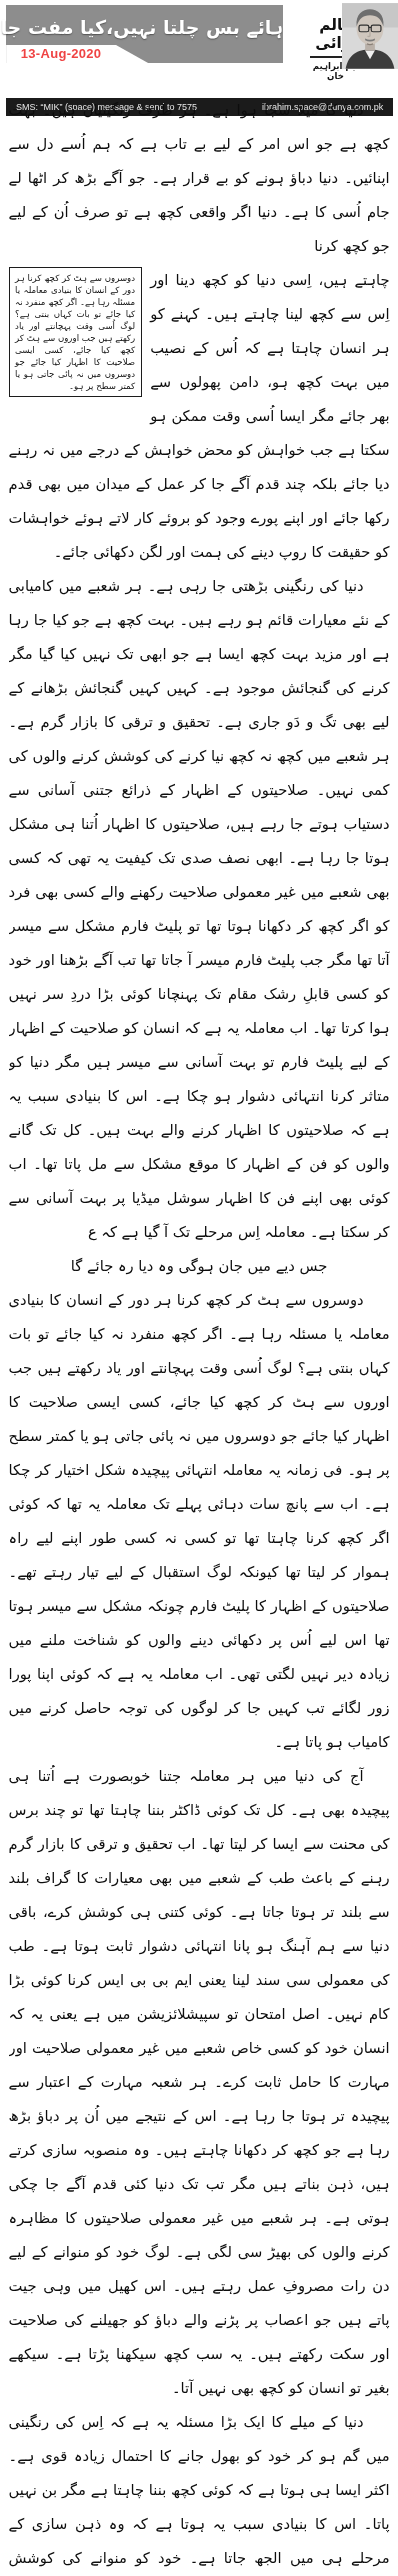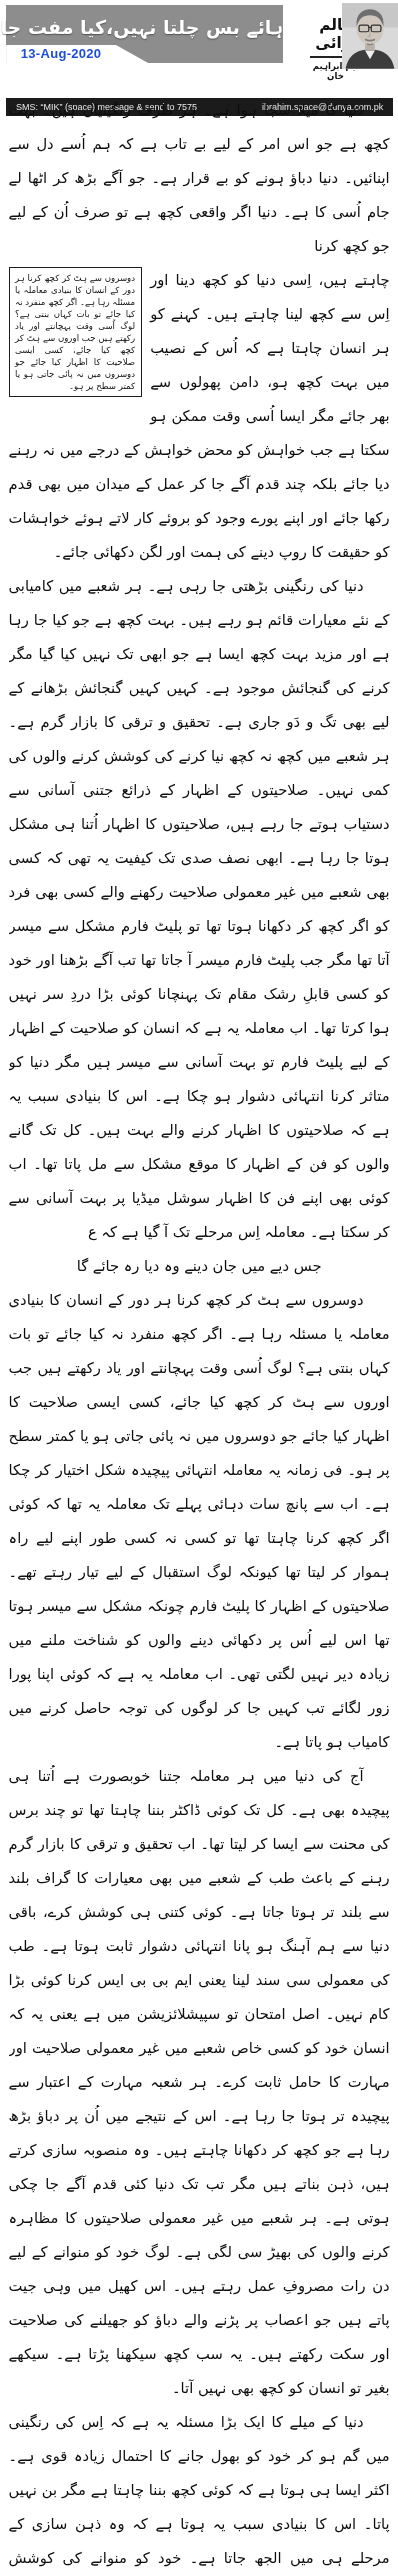--- a/index.html
+++ b/index.html
@@ -22,21 +22,21 @@
     white-space:nowrap;
   }
   .date-tab{
     position:absolute;left:0;bottom:0;width:142px;height:18.4px;
     background:#ffffff;
     clip-path:polygon(0 0,109px 0,142px 18.4px,0 18.4px);
     display:flex;align-items:center;
   }
   .date-tab span{
     padding-left:14.7px;font-family:"Liberation Sans",sans-serif;
-    font-size:13px;font-weight:bold;color:#1d4ed8;letter-spacing:0.3px;
+    font-size:13px;font-weight:bold;color:#ef4444;letter-spacing:0.3px;
   }
   .column-block{
     position:absolute;left:283px;top:16px;width:61px;
     direction:rtl;text-align:center;color:#111;margin-left:22px;
   }
   .column-name{font-size:15.3px;font-weight:bold;line-height:1.2;}
   .column-rule{height:1.2px;background:#222;margin:3.7px 4.9px 3.1px 4.9px;}
   .author-name{font-size:8.6px;font-weight:bold;}
   .photo{
     position:absolute;left:342px;top:2.5px;width:56px;height:66px;
@@ -124,21 +124,21 @@
 
     <p>دنیا کا میلا سجا ہوا ہے۔ ہر طرف رنگینیاں ہیں۔ بہت کچھ ہے جو اس امر کے لیے بے تاب ہے کہ ہم اُسے دل سے اپنائیں۔ دنیا دباؤ ہونے کو بے قرار ہے۔ جو آگے بڑھ کر اٹھا لے جام اُسی کا ہے۔ دنیا اگر واقعی کچھ ہے تو صرف اُن کے لیے جو کچھ کرنا</p>
 
     <div>
       <div class="pullquote">دوسروں سے ہٹ کر کچھ کرنا ہر دور کے انسان کا بنیادی معاملہ یا مسئلہ رہا ہے۔ اگر کچھ منفرد نہ کیا جائے تو بات کہاں بنتی ہے؟ لوگ اُسی وقت پہچانتے اور یاد رکھتے ہیں جب اوروں سے ہٹ کر کچھ کیا جائے، کسی ایسی صلاحیت کا اظہار کیا جائے جو دوسروں میں نہ پائی جاتی ہو یا کمتر سطح پر ہو۔</div>
       <p class="cont">چاہتے ہیں، اِسی دنیا کو کچھ دینا اور اِس سے کچھ لینا چاہتے ہیں۔ کہنے کو ہر انسان چاہتا ہے کہ اُس کے نصیب میں بہت کچھ ہو، دامن پھولوں سے بھر جائے مگر ایسا اُسی وقت ممکن ہو سکتا ہے جب خواہش کو محض خواہش کے درجے میں نہ رہنے دیا جائے بلکہ چند قدم آگے جا کر عمل کے میدان میں بھی قدم رکھا جائے اور اپنے پورے وجود کو بروئے کار لاتے ہوئے خواہشات کو حقیقت کا روپ دینے کی ہمت اور لگن دکھائی جائے۔</p>
     </div>
 
     <p>دنیا کی رنگینی بڑھتی جا رہی ہے۔ ہر شعبے میں کامیابی کے نئے معیارات قائم ہو رہے ہیں۔ بہت کچھ ہے جو کیا جا رہا ہے اور مزید بہت کچھ ایسا ہے جو ابھی تک نہیں کیا گیا مگر کرنے کی گنجائش موجود ہے۔ کہیں کہیں گنجائش بڑھانے کے لیے بھی تگ و دَو جاری ہے۔ تحقیق و ترقی کا بازار گرم ہے۔ ہر شعبے میں کچھ نہ کچھ نیا کرنے کی کوشش کرنے والوں کی کمی نہیں۔ صلاحیتوں کے اظہار کے ذرائع جتنی آسانی سے دستیاب ہوتے جا رہے ہیں، صلاحیتوں کا اظہار اُتنا ہی مشکل ہوتا جا رہا ہے۔ ابھی نصف صدی تک کیفیت یہ تھی کہ کسی بھی شعبے میں غیر معمولی صلاحیت رکھنے والے کسی بھی فرد کو اگر کچھ کر دکھانا ہوتا تھا تو پلیٹ فارم مشکل سے میسر آتا تھا مگر جب پلیٹ فارم میسر آ جاتا تھا تب آگے بڑھنا اور خود کو کسی قابلِ رشک مقام تک پہنچانا کوئی بڑا دردِ سر نہیں ہوا کرتا تھا۔ اب معاملہ یہ ہے کہ انسان کو صلاحیت کے اظہار کے لیے پلیٹ فارم تو بہت آسانی سے میسر ہیں مگر دنیا کو متاثر کرنا انتہائی دشوار ہو چکا ہے۔ اس کا بنیادی سبب یہ ہے کہ صلاحیتوں کا اظہار کرنے والے بہت ہیں۔ کل تک گانے والوں کو فن کے اظہار کا موقع مشکل سے مل پاتا تھا۔ اب کوئی بھی اپنے فن کا اظہار سوشل میڈیا پر بہت آسانی سے کر سکتا ہے۔ معاملہ اِس مرحلے تک آ گیا ہے کہ ع</p>
 
-    <p class="verse">جس دیے میں جان دینے وہ دیا رہ جائے گا</p>
+    <p class="verse">جس دیے میں جان ہوگی وہ دیا رہ جائے گا</p>
 
     <p>دوسروں سے ہٹ کر کچھ کرنا ہر دور کے انسان کا بنیادی معاملہ یا مسئلہ رہا ہے۔ اگر کچھ منفرد نہ کیا جائے تو بات کہاں بنتی ہے؟ لوگ اُسی وقت پہچانتے اور یاد رکھتے ہیں جب اوروں سے ہٹ کر کچھ کیا جائے، کسی ایسی صلاحیت کا اظہار کیا جائے جو دوسروں میں نہ پائی جاتی ہو یا کمتر سطح پر ہو۔ فی زمانہ یہ معاملہ انتہائی پیچیدہ شکل اختیار کر چکا ہے۔ اب سے پانچ سات دہائی پہلے تک معاملہ یہ تھا کہ کوئی اگر کچھ کرنا چاہتا تھا تو کسی نہ کسی طور اپنے لیے راہ ہموار کر لیتا تھا کیونکہ لوگ استقبال کے لیے تیار رہتے تھے۔ صلاحیتوں کے اظہار کا پلیٹ فارم چونکہ مشکل سے میسر ہوتا تھا اس لیے اُس پر دکھائی دینے والوں کو شناخت ملنے میں زیادہ دیر نہیں لگتی تھی۔ اب معاملہ یہ ہے کہ کوئی اپنا پورا زور لگائے تب کہیں جا کر لوگوں کی توجہ حاصل کرنے میں کامیاب ہو پاتا ہے۔</p>
 
     <p>آج کی دنیا میں ہر معاملہ جتنا خوبصورت ہے اُتنا ہی پیچیدہ بھی ہے۔ کل تک کوئی ڈاکٹر بننا چاہتا تھا تو چند برس کی محنت سے ایسا کر لیتا تھا۔ اب تحقیق و ترقی کا بازار گرم رہنے کے باعث طب کے شعبے میں بھی معیارات کا گراف بلند سے بلند تر ہوتا جاتا ہے۔ کوئی کتنی ہی کوشش کرے، باقی دنیا سے ہم آہنگ ہو پانا انتہائی دشوار ثابت ہوتا ہے۔ طب کی معمولی سی سند لینا یعنی ایم بی بی ایس کرنا کوئی بڑا کام نہیں۔ اصل امتحان تو سپیشلائزیشن میں ہے یعنی یہ کہ انسان خود کو کسی خاص شعبے میں غیر معمولی صلاحیت اور مہارت کا حامل ثابت کرے۔ ہر شعبہ مہارت کے اعتبار سے پیچیدہ تر ہوتا جا رہا ہے۔ اس کے نتیجے میں اُن پر دباؤ بڑھ رہا ہے جو کچھ کر دکھانا چاہتے ہیں۔ وہ منصوبہ سازی کرتے ہیں، ذہن بناتے ہیں مگر تب تک دنیا کئی قدم آگے جا چکی ہوتی ہے۔ ہر شعبے میں غیر معمولی صلاحیتوں کا مظاہرہ کرنے والوں کی بھیڑ سی لگی ہے۔ لوگ خود کو منوانے کے لیے دن رات مصروفِ عمل رہتے ہیں۔ اس کھیل میں وہی جیت پاتے ہیں جو اعصاب پر پڑنے والے دباؤ کو جھیلنے کی صلاحیت اور سکت رکھتے ہیں۔ یہ سب کچھ سیکھنا پڑتا ہے۔ سیکھے بغیر تو انسان کو کچھ بھی نہیں آتا۔</p>
 
     <p>دنیا کے میلے کا ایک بڑا مسئلہ یہ ہے کہ اِس کی رنگینی میں گم ہو کر خود کو بھول جانے کا احتمال زیادہ قوی ہے۔ اکثر ایسا ہی ہوتا ہے کہ کوئی کچھ بننا چاہتا ہے مگر بن نہیں پاتا۔ اس کا بنیادی سبب یہ ہوتا ہے کہ وہ ذہن سازی کے مرحلے ہی میں الجھ جاتا ہے۔ خود کو منوانے کی کوشش عموماً اس لیے ناکام ثابت ہوتی ہے کہ طے ہی نہیں ہو پاتا کہ کیا اور کس طرح کرنا ہے۔ آج کے انسان پر ہر طرف سے مختلف النوع دباؤ مرتب رہا ہے۔ ہر شعبے میں رنگینی بھی ہے اور پیچیدگی بھی۔ نئی نسل جب کچھ کرنے کا سوچتی ہے تو مسابقت کا گراف دیکھ کر حوصلہ ہارنے لگتی ہے۔ ایسے میں نئی نسل کو حوصلہ افزائی کی ضرورت ہے۔ اُس کا دل توڑنے والے معاملات زیادہ ہیں۔ ’’وقت کم، مقابلہ سخت‘‘ والی کیفیت دل و جاں کو تناؤ کے عذاب سے دوچار رکھتی ہے۔ ایسے میں ذرا سی ابتدائی ناکامی پر لتاڑنے، طنز و تشنیع کا نشانہ بنانے کو کسی بھی اعتبار سے مستحسن قرار نہیں دیا جا سکتا۔ ہر شعبے میں بڑھتی ہوئی مسابقت نئی نسل کی مشکلات بڑھا رہی ہے۔ نمایاں حد تک ذہنی تربیت لازم ہو چکی ہے۔ نوجوانوں کو بروقت بتایا جائے کہ اُن میں کون سی صلاحیت نمایاں ہے اور اُس صلاحیت کو کیونکر بروئے کار لایا جا سکتا ہے۔</p>
 
   </div>
 </div>
 

